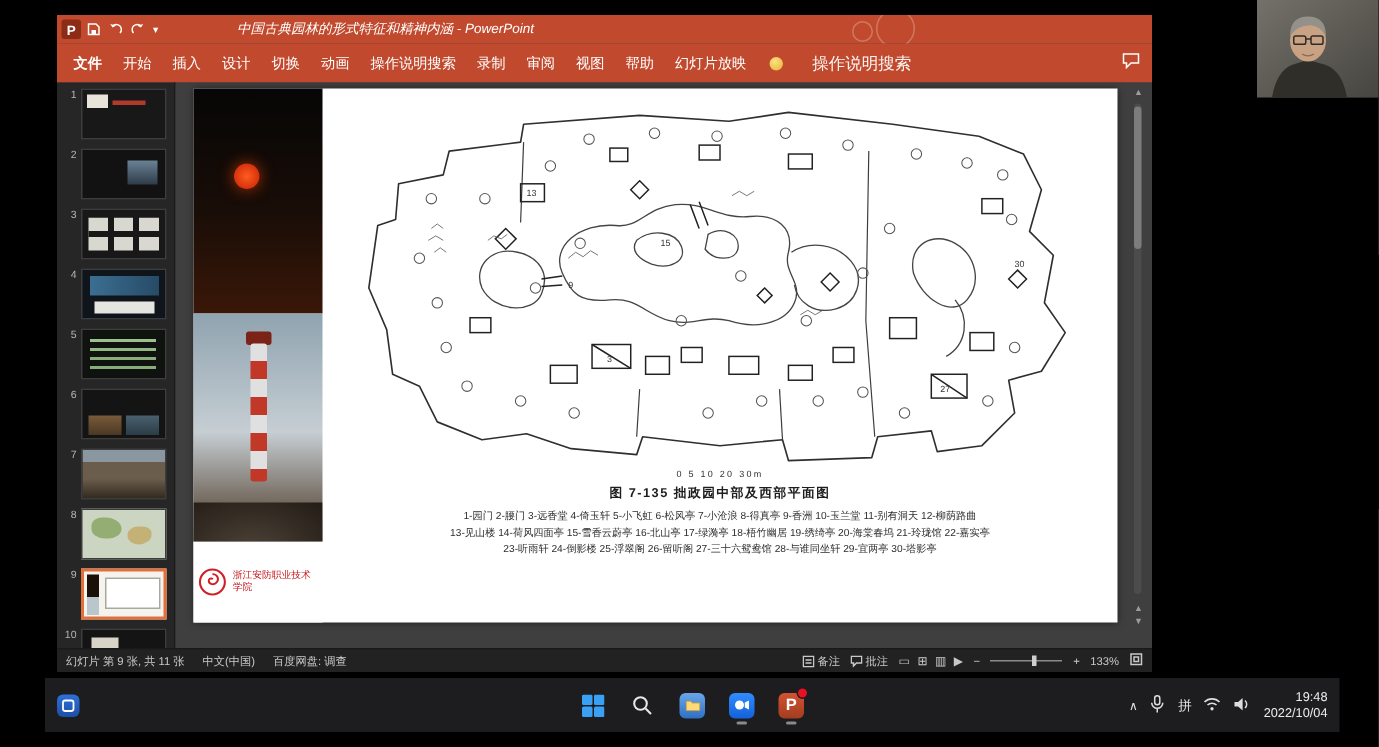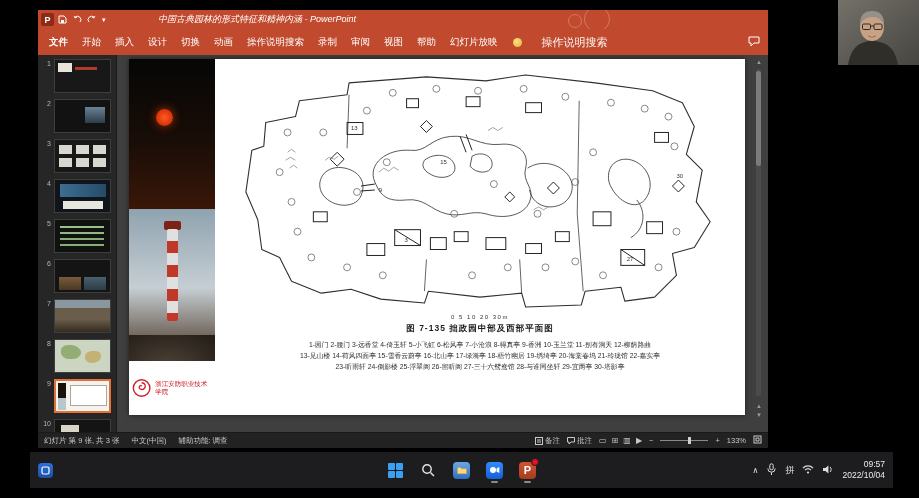--- a/index.html
+++ b/index.html
@@ -353,23 +353,23 @@
               <div>▲</div>
               <div>▼</div>
             </div>
           </div>
         </div>
 
       </div>
     </div>
 
     <div class="statusbar">
-      <span>幻灯片 第 9 张, 共 3 张</span>
+      <span>幻灯片 第 9 张, 共 11 张</span>
       <span>中文(中国)</span>
-      <span>辅助功能: 调查</span>
+      <span>百度网盘: 调查</span>
       <span class="sb-right">
         <span class="sb-ic">
           <svg width="8" height="8" viewBox="0 0 8 8">
               <rect x="0.5" y="0.5" width="7" height="7" fill="none" stroke="#c9c9c9"></rect>
               <line x1="2" y1="3" x2="6" y2="3" stroke="#c9c9c9"></line>
               <line x1="2" y1="5" x2="6" y2="5" stroke="#c9c9c9"></line>
             </svg>
           <span>备注</span>
         </span>
         <span class="sb-ic">
@@ -462,21 +462,21 @@
             <circle cx="6" cy="8.5" r="1.1" fill="#ddd"></circle>
           </svg>
       </span>
       <span>
         <svg width="12" height="11" viewBox="0 0 12 11">
             <path d="M1,4 h2.4 L6.4,1.4 V9.6 L3.4,7 H1 Z" fill="#ddd"></path>
             <path d="M8,3 a3.3,3.3 0 0 1 0,5" fill="none" stroke="#ddd" stroke-width="1"></path>
           </svg>
       </span>
       <span class="clock">
-        <div>09:57</div>
+        <div>19:48</div>
         <div>2022/10/04</div>
       </span>
     </div>
   </div>
 
   <div class="webcam">
     <svg width="81" height="65" viewBox="0 0 81 65">
       <defs>
         <linearGradient id="wb" x1="0" y1="0" x2="1" y2="1">
           <stop offset="0" stop-color="#73716a"></stop>

